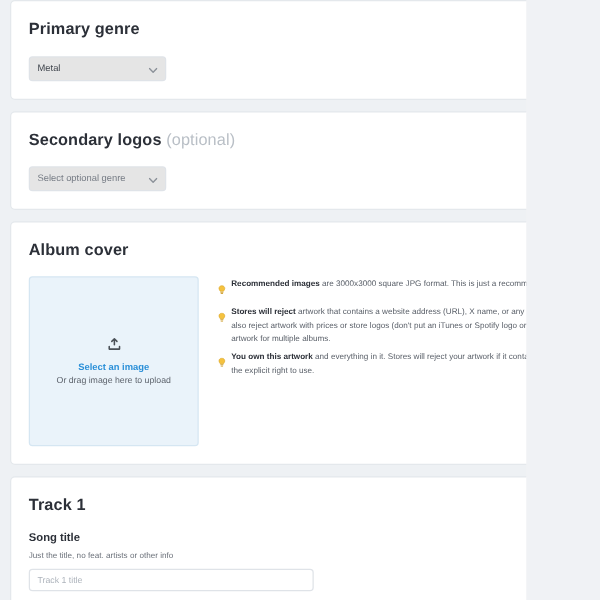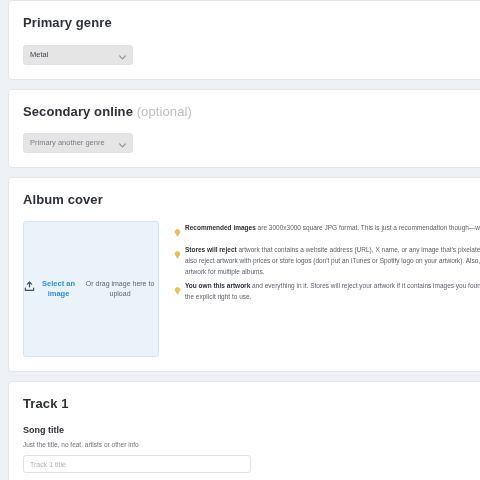--- a/index.html
+++ b/index.html
@@ -7,21 +7,21 @@
     padding: 0;
     width: 480px;
     height: 480px;
     overflow: hidden;
     background: #f0f2f5;
     font-family: "Liberation Sans", sans-serif;
     -webkit-font-smoothing: antialiased;
   }
 
   .page {
-    width: 480px;
+    width: 421px;
     height: 480px;
     overflow: hidden;
     position: relative;
     background: #eef1f4;
   }
 
   
   .card {
     background: #ffffff;
     border: 1px solid #e4e8ec;
@@ -83,21 +83,21 @@
     margin-top: 13px;
   }
   .dropzone {
     width: 134px;
     height: 134px;
     flex: 0 0 134px;
     background: #eaf3fa;
     border: 1px solid #d5e6f2;
     border-radius: 3px;
     display: flex;
-    flex-direction: row;
+    flex-direction: column;
     align-items: center;
     justify-content: center;
     text-align: center;
   }
   .upload-icon { margin-bottom: 3px; display: block; }
   .dz-link {
     font-size: 7.5px;
     font-weight: bold;
     color: #2a8fd8;
     line-height: 1.3;
@@ -169,25 +169,25 @@
       <span class="chev">
         <svg width="7" height="5" viewBox="0 0 7 5">
             <path d="M0.6 0.8 L3.5 3.8 L6.4 0.8" fill="none" stroke="#8b9199" stroke-width="1.1" stroke-linecap="round" stroke-linejoin="round"></path>
           </svg>
       </span>
     </div>
   </div>
 
   <div class="card">
     <div class="card-title">
-      <span>Secondary online</span>
+      <span>Secondary logos</span>
       <span class="optional">(optional)</span>
     </div>
     <div class="select-wrap">
-      <div class="select-box placeholder">Primary another genre</div>
+      <div class="select-box placeholder">Select optional genre</div>
       <span class="chev">
         <svg width="7" height="5" viewBox="0 0 7 5">
             <path d="M0.6 0.8 L3.5 3.8 L6.4 0.8" fill="none" stroke="#8b9199" stroke-width="1.1" stroke-linecap="round" stroke-linejoin="round"></path>
           </svg>
       </span>
     </div>
   </div>
 
   <div class="card">
     <div class="card-title">Album cover</div>

